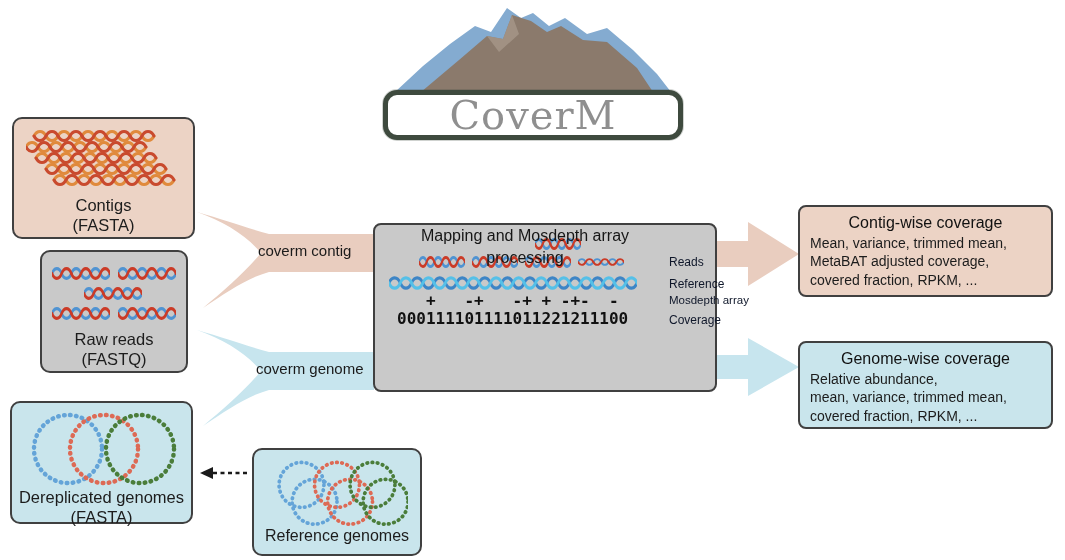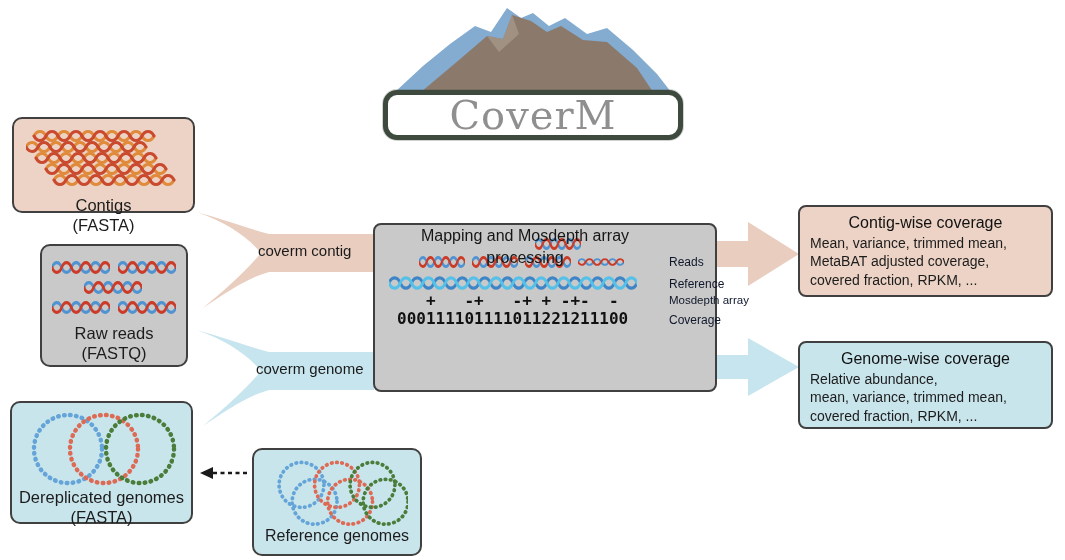--- a/index.html
+++ b/index.html
@@ -80,21 +80,21 @@
 
   <svg class="abs" style="left:395px; top:6px;" width="276" height="86" viewBox="0 0 276 86">
     <polygon points="0,86 28,60 55,38 80,20 96,26 112,2 126,12 138,7 154,20 170,12 192,28 212,22 238,44 262,68 276,86" fill="#84abd0"></polygon>
     <polygon points="26,86 64,54 92,30 108,33 117,9 136,15 152,26 166,20 188,34 212,36 242,62 258,86" fill="#8b7a6c"></polygon>
     <polygon points="92,30 108,33 117,9 124,28 104,46" fill="#a6978a" opacity="0.8"></polygon>
   </svg>
   <div class="logo-frame">
     <span class="logo-text">CoverM</span>
   </div>
 
-  <div class="box box-salmon" style="left:12px; top:117px; width:183px; height:96px;">
+  <div class="box box-salmon" style="left:12px; top:117px; width:183px; height:122px;">
     <svg class="abs" style="left:12px; top:10px;" width="156" height="62" viewBox="0 0 156 62">
       <g transform="translate(8,0)">
           <use href="#meshrow"></use>
         </g>
       <g transform="translate(0,11)">
           <use href="#meshrow"></use>
         </g>
       <g transform="translate(10,22)">
           <use href="#meshrow"></use>
         </g>
@@ -104,21 +104,21 @@
       <g transform="translate(28,44)">
           <use href="#meshrow"></use>
         </g>
     </svg>
     <div class="box-label" style="top:76px;">
       <span style="display:block;">Contigs</span>
       <span style="display:block;">(FASTA)</span>
     </div>
   </div>
 
-  <div class="box box-gray" style="left:40px; top:244px; width:148px; height:123px;">
+  <div class="box box-gray" style="left:40px; top:250px; width:148px; height:123px;">
     <svg class="abs" style="left:10px; top:14px;" width="58" height="15" viewBox="0 0 72 14" preserveAspectRatio="none">
         <use href="#helix6"></use>
       </svg>
     <svg class="abs" style="left:76px; top:14px;" width="58" height="15" viewBox="0 0 72 14" preserveAspectRatio="none">
         <use href="#helix6"></use>
       </svg>
     <svg class="abs" style="left:42px; top:34px;" width="58" height="15" viewBox="0 0 72 14" preserveAspectRatio="none">
         <use href="#helix6"></use>
       </svg>
     <svg class="abs" style="left:10px; top:54px;" width="58" height="15" viewBox="0 0 72 14" preserveAspectRatio="none">

